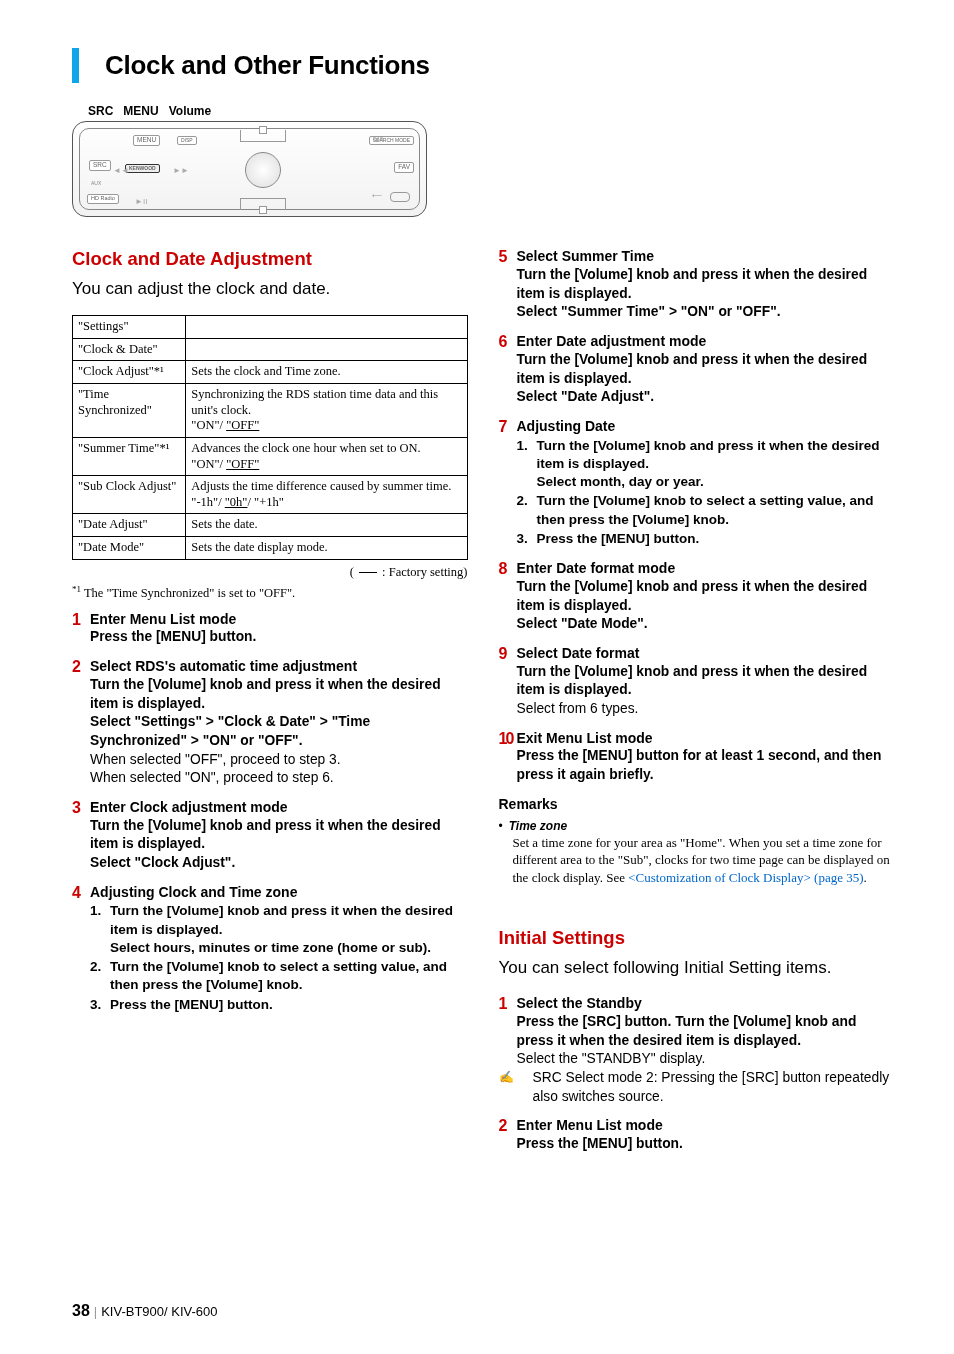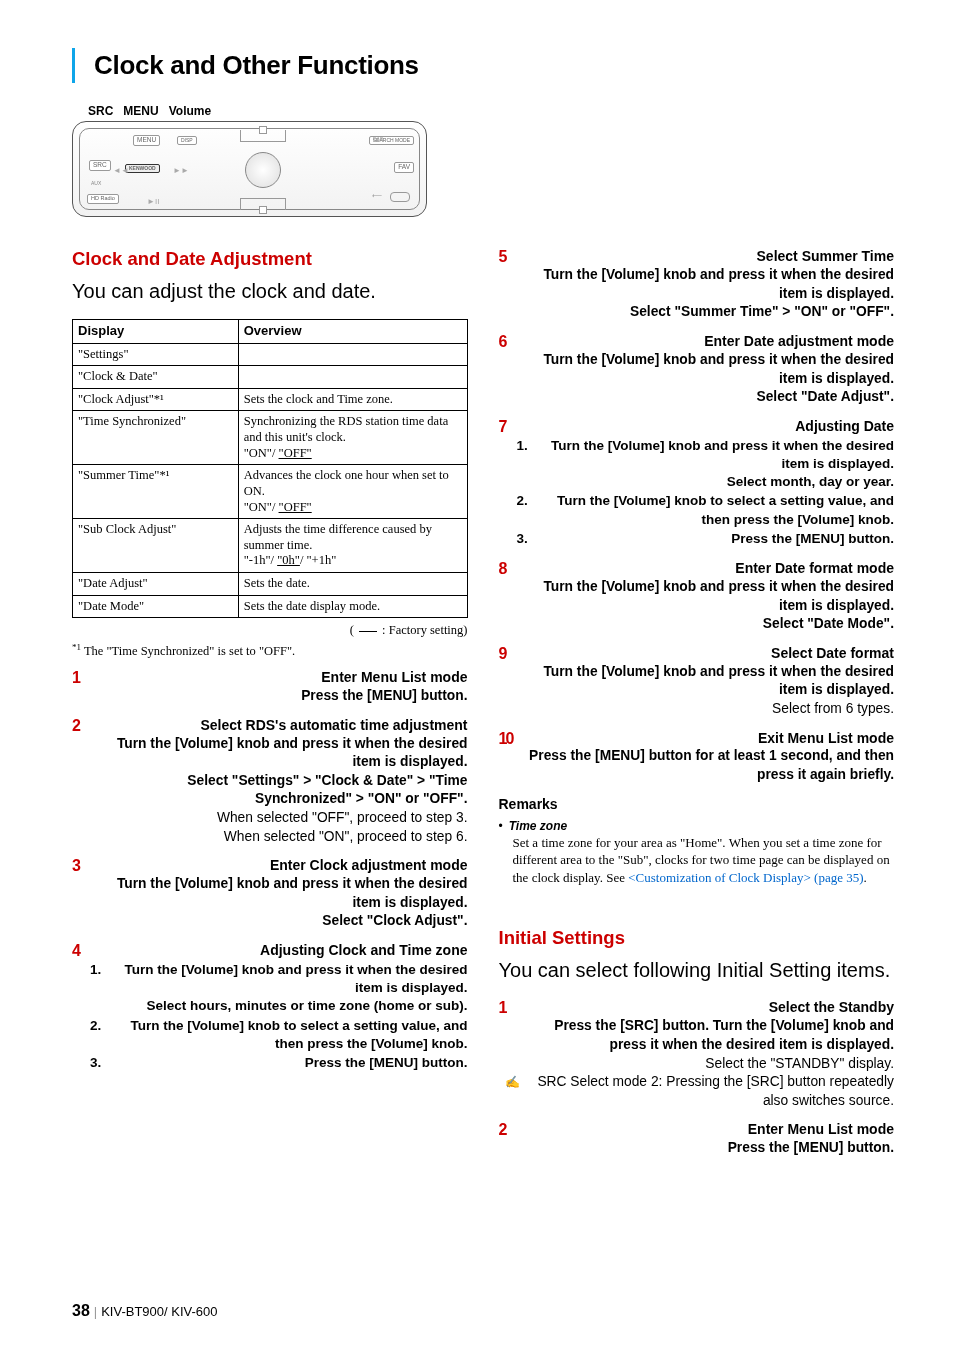--- a/index.html
+++ b/index.html
@@ -10,22 +10,22 @@
     width: 954px;
     height: 1354px;
     position: relative;
     font-size: 13.5px;
     line-height: 1.35;
   }
   .page {
     padding: 48px 60px 30px 72px;
   }
   .title-rule {
-    border-left: 3px solid #0ea5e9;
-    padding-left: 19px;
+    border-left: 7px solid #0ea5e9;
+    padding-left: 26px;
     margin-bottom: 20px;
   }
   .page-title {
     font-size: 26px;
     font-weight: bold;
     letter-spacing: -0.3px;
   }
   .dev-labels {
     font-size: 12px;
     font-weight: bold;
@@ -73,21 +73,21 @@
   }
   .col { width: 400px; }
   h2.section {
     font-size: 18.5px;
     font-weight: 900;
     color: #c00;
     margin-bottom: 6px;
     font-family: Arial, sans-serif;
   }
   .intro {
-    font-size: 20px;
+    font-size: 17px;
     margin-bottom: 14px;
   }
   table.settings {
     border-collapse: collapse;
     width: 100%;
     font-size: 12.5px;
     margin-bottom: 4px;
   }
   table.settings th, table.settings td {
     border: 1px solid #000;
@@ -127,21 +127,21 @@
   .step-num {
     color: #c00;
     font-weight: 900;
     font-size: 16px;
     font-family: Arial, sans-serif;
     width: 18px;
     flex: 0 0 18px;
     line-height: 1.2;
   }
   .step-num.two { letter-spacing:-2px; }
-  .step-body { flex: 1; text-align: right; }
+  .step-body { flex: 1; }
   .step-title {
     font-weight: bold;
     font-size: 14px;
     margin-bottom: 0px;
   }
   .step-bold {
     font-weight: bold;
     font-size: 13.8px;
   }
   .step-plain {
@@ -230,40 +230,36 @@
     <div class="dev-btn" style="left:52px;top:42px;font-size:5px;border:1px solid #333;background:#eee;font-weight:bold">KENWOOD</div>
     <div class="dev-knob"></div>
     <div style="position:absolute;left:167px;top:8px;width:46px;height:12px;border-left:1px solid #999;border-right:1px solid #999;border-bottom:1px solid #999"></div>
     <div style="position:absolute;left:186px;top:4px;width:8px;height:8px;border:1px solid #999;background:#fff"></div>
     <div style="position:absolute;left:167px;top:76px;width:46px;height:12px;border-left:1px solid #999;border-right:1px solid #999;border-top:1px solid #999"></div>
     <div style="position:absolute;left:186px;top:84px;width:8px;height:8px;border:1px solid #999;background:#fff"></div>
     <div class="dev-btn" style="left:14px;top:72px;font-size:5.5px">HD Radio</div>
     <div style="position:absolute;left:18px;top:58px;font-size:5px;color:#888">AUX</div>
     <div style="position:absolute;left:40px;top:44px;color:#aaa;font-size:8px">◄◄</div>
     <div style="position:absolute;left:100px;top:44px;color:#aaa;font-size:8px">►►</div>
-    <div style="position:absolute;left:74px;top:75px;color:#aaa;font-size:8px">►II</div>
+    <div style="position:absolute;left:62px;top:75px;color:#aaa;font-size:8px">►II</div>
     <div class="dev-btn" style="right:12px;top:14px;font-size:5px;line-height:1">SEARCH MODE</div>
     <div class="dev-btn" style="right:12px;top:40px">FAV</div>
     <div style="position:absolute;right:16px;bottom:14px;width:20px;height:10px;border:1px solid #999;border-radius:4px"></div>
     <div style="position:absolute;right:44px;bottom:16px;font-size:7px;color:#999">⟵</div>
     <div style="position:absolute;left:300px;top:14px;font-size:5px;color:#999">DAB</div>
   </div>
 
   <div class="columns">
 
     <div class="col">
       <h2 class="section">Clock and Date Adjustment</h2>
       <p class="intro">You can adjust the clock and date.</p>
 
       <table class="settings">
         <tbody>
-            <tr>
-          <th class="hdr" style="width:42%">Display</th>
-          <th class="hdr">Overview</th>
-        </tr>
         <tr>
               <td class="ind0">"Settings"</td>
               <td></td>
             </tr>
         <tr>
               <td class="ind1">"Clock &amp; Date"</td>
               <td></td>
             </tr>
         <tr>
               <td class="ind2">"Clock Adjust"*¹</td>

